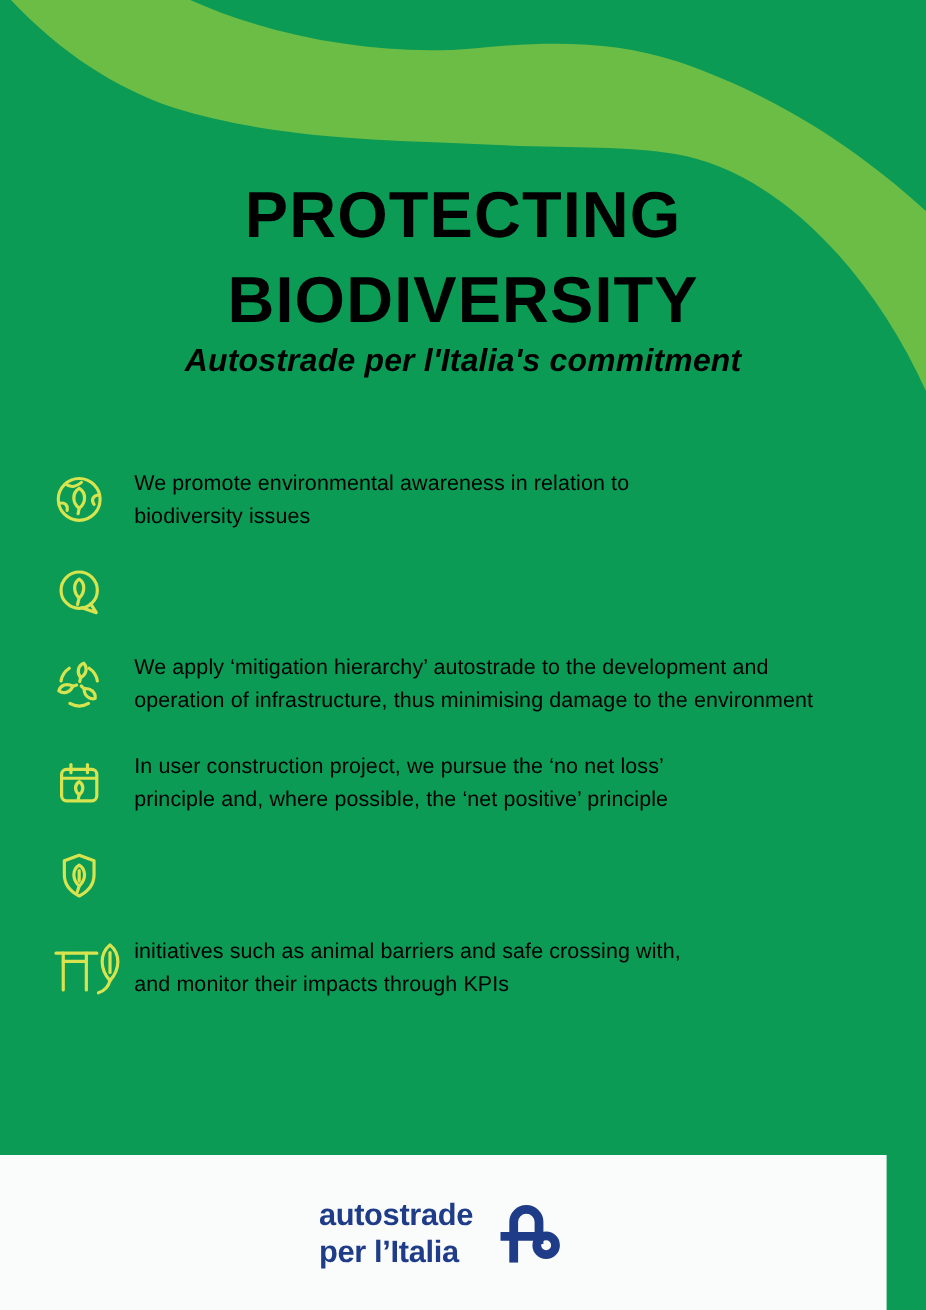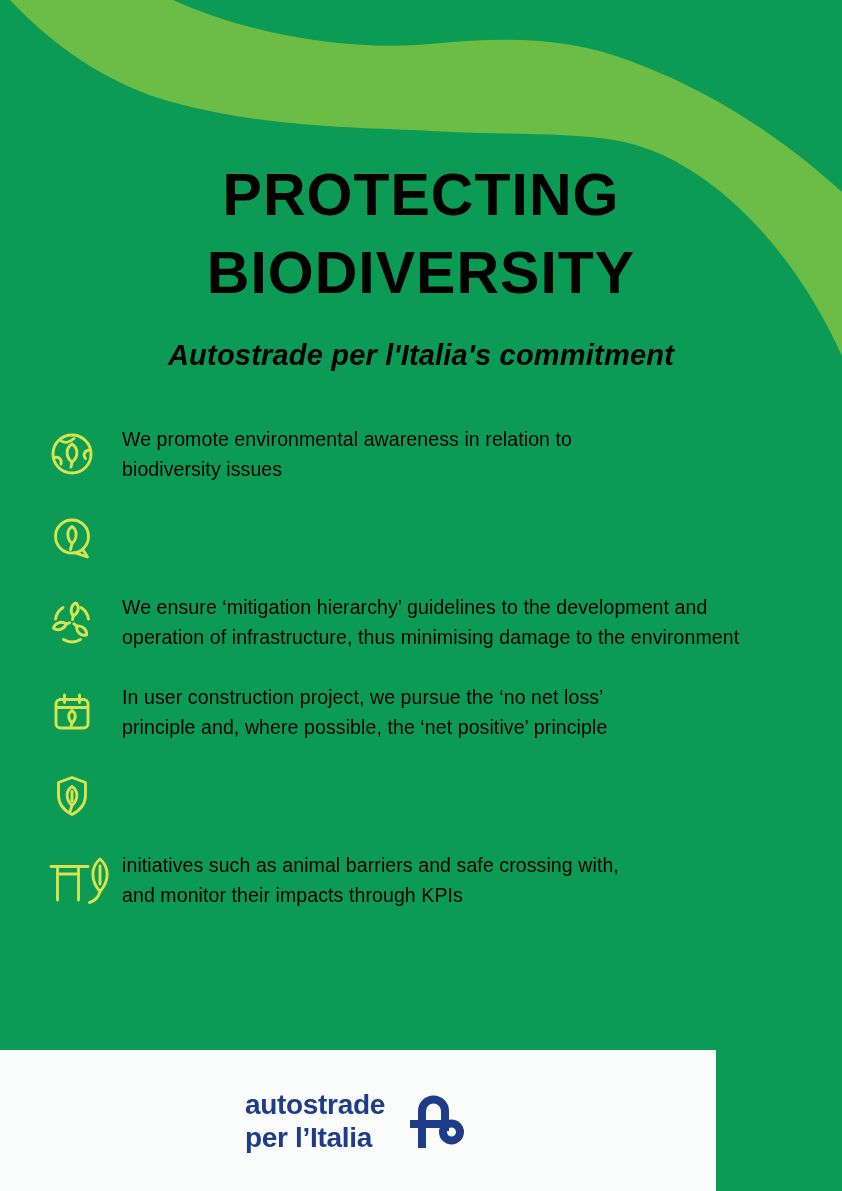--- a/index.html
+++ b/index.html
@@ -8,33 +8,33 @@
     background:var(--background-green,#0b9b55);
     font-family:"Liberation Sans",sans-serif;
   }
   .swoosh-svg{position:absolute;top:0;left:0;width:842px;height:400px;display:block;}
 
   .header{position:absolute;top:156px;left:0;width:842px;text-align:center;color:#000000;}
   .title-line{
     font-size:59px;font-weight:bold;line-height:78px;letter-spacing:1px;white-space:nowrap;
   }
   .subtitle{
-    margin-top:27px;font-size:29px;font-weight:bold;font-style:italic;letter-spacing:.2px;white-space:nowrap;
+    margin-top:0;font-size:29px;font-weight:bold;font-style:italic;letter-spacing:.2px;white-space:nowrap;
   }
 
   .items{position:absolute;top:424px;left:48px;width:770px;display:flex;flex-direction:column;gap:30px;}
   .item{display:flex;align-items:center;gap:26px;}
   .item-icon{flex:0 0 48px;display:flex;align-items:center;justify-content:center;color:var(--icon-yellow-green,#d8e44f);}
   .item-icon svg{display:block;}
   .item.wide-icon .item-icon{flex-basis:68px;margin-right:-20px;}
   .item-text{color:#000000;font-size:19.5px;line-height:30px;letter-spacing:.1px;}
   .item-text div{white-space:nowrap;}
 
   .footer{
-    position:absolute;left:0;bottom:0;width:716px;height:141px;
+    position:absolute;left:0;bottom:0;width:806px;height:141px;
     background:var(--footer-bg,#fafbfb);
     display:flex;align-items:center;justify-content:center;
   }
   .logo{display:flex;align-items:center;gap:24px;color:var(--logo-blue,#1e3c87);}
   .logo-text{font-weight:bold;font-size:28px;line-height:33px;letter-spacing:-.3px;text-align:left;}
   .logo-mark svg{display:block;}
 
   .icon-stroke{fill:none;stroke:currentColor;stroke-width:2.9;stroke-linecap:round;stroke-linejoin:round;}
   .mark-stroke{fill:none;stroke:currentColor;stroke-width:8;stroke-linecap:butt;stroke-linejoin:round;}
 </style>
@@ -104,21 +104,21 @@
         <g transform="rotate(252 24 24)">
           <path d="M24 4.5 C28.6 7.6 28.6 14 24 18 C19.4 14 19.4 7.6 24 4.5 Z"></path>
           <path d="M24 18 L24 21.5"></path>
         </g>
         <path d="M7.5 21 A17 17 0 0 1 15 9.5"></path>
         <path d="M33 9.5 A17 17 0 0 1 40.5 21"></path>
         <path d="M15.5 41.5 A17 17 0 0 0 32.5 41.5"></path>
       </svg>
     </span>
     <div class="item-text">
-      <div>We ensure ‘mitigation hierarchy’ guidelines to the development and</div>
+      <div>We apply ‘mitigation hierarchy’ autostrade to the development and</div>
       <div>operation of infrastructure, thus minimising damage to the environment</div>
     </div>
   </div>
 
   <div class="item">
     <span class="item-icon">
       <svg width="48" height="48" viewBox="0 0 48 48" class="icon-stroke">
         <rect x="8" y="11.5" width="32" height="28.5" rx="4.5"></rect>
         <path d="M8.5 19.5 H39.5"></path>
         <path d="M16.5 7 V14.5"></path>

